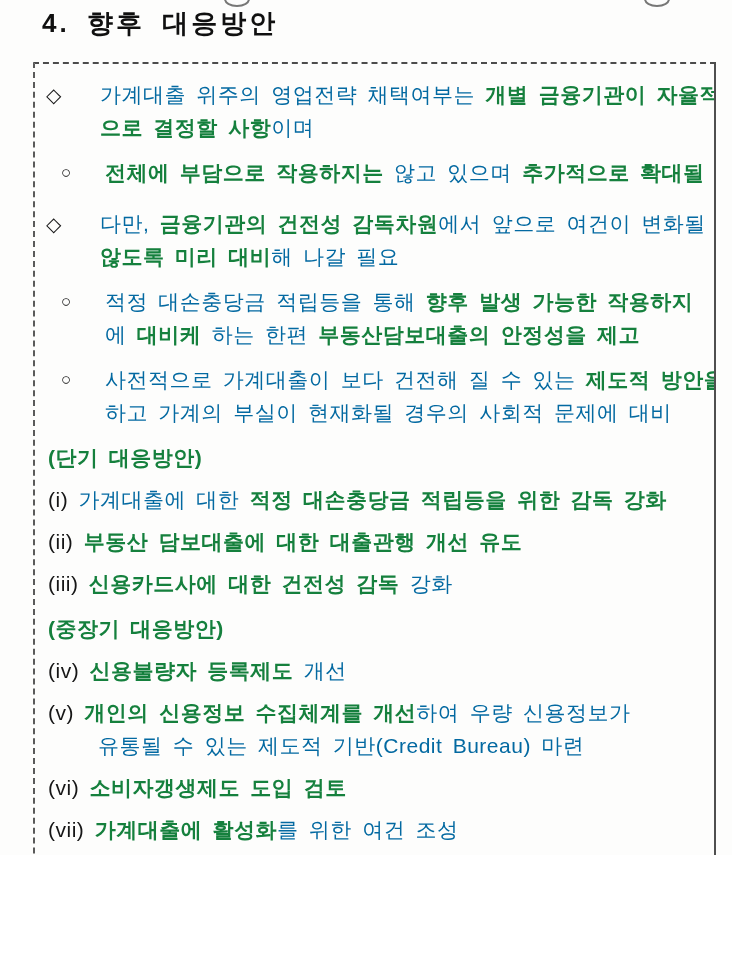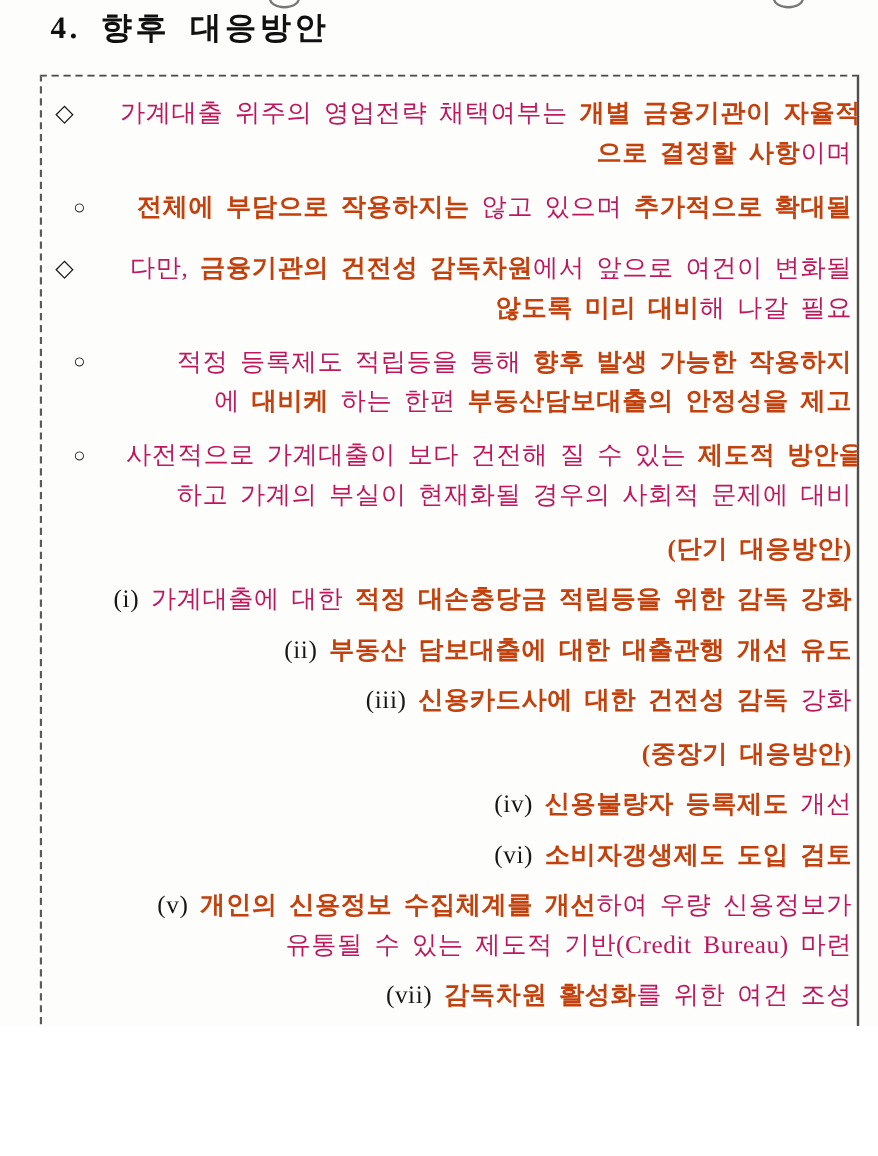--- a/index.html
+++ b/index.html
@@ -2,24 +2,23 @@
 <html><head>
 <meta charset="utf-8">
 <style>
   * { box-sizing: border-box; }
   html, body { margin: 0; padding: 0; background: #ffffff; }
   .page {
     position: relative;
     width: 732px;
     height: 855px;
     background: #fdfdfc;
-    font-family: Liberation Serif, serif;
+    font-family: Liberation Sans, sans-serif;
     color: #1f1f1f;
     overflow: hidden;
-    text-align: right;
   }
   
   .artifact {
     position: absolute;
     top: -9px;
     width: 26px;
     height: 16px;
     border: 2px solid #4a4a4a;
     border-radius: 50%;
     opacity: .75;
@@ -65,22 +64,22 @@
   .diamond { padding-left: 55px; margin-top: 18px; }
   .diamond > .marker { position: absolute; left: 1px; top: 1px; font-size: 20px; }
   .circle { padding-left: 60px; margin-top: 12px; }
   .circle > .marker { position: absolute; left: 16px; top: 0; font-size: 17px; }
   .header { padding-left: 3px; margin-top: 12px; }
   .roman  { padding-left: 3px; margin-top: 9px; }
   .roman .line.cont { padding-left: 50px; }
   .para:first-child { margin-top: 0; }
 
   .line { white-space: nowrap; }
-  .b { font-weight: bold; color: #c2410c; margin-top: 40px; }
-  .r { color: #be185d; }
+  .b { font-weight: bold; color: #15803d; margin-top: 40px; }
+  .r { color: #0369a1; }
 </style>
 </head>
 <body>
 
 <div class="page">
   <span class="artifact artifact-1"></span>
   <span class="artifact artifact-2"></span>
   <h1 class="title">4. 향후 대응방안</h1>
   <div class="box" id="content-box">
       <div class="para diamond">
@@ -92,21 +91,21 @@
         <span class="marker">○</span>
         <div class="line cont"><span class="b">전체에 부담으로 작용하지는</span><span class="r"> 않고 있으며 </span><span class="b">추가적으로 확대될</span></div>
       </div>
       <div class="para diamond">
         <span class="marker">◇</span>
         <div class="line"><span class="r">다만, </span><span class="b">금융기관의 건전성 감독차원</span><span class="r">에서 앞으로 여건이 변화될</span></div>
         <div class="line cont"><span class="b">않도록 미리 대비</span><span class="r">해 나갈 필요</span></div>
       </div>
       <div class="para circle">
         <span class="marker">○</span>
-        <div class="line"><span class="r">적정 등록제도 적립등을 통해 </span><span class="b">향후 발생 가능한 작용하지</span></div>
+        <div class="line"><span class="r">적정 대손충당금 적립등을 통해 </span><span class="b">향후 발생 가능한 작용하지</span></div>
         <div class="line cont"><span class="r">에 </span><span class="b">대비케</span><span class="r"> 하는 한편 </span><span class="b">부동산담보대출의 안정성을 제고</span></div>
       </div>
       <div class="para circle">
         <span class="marker">○</span>
         <div class="line"><span class="r">사전적으로 가계대출이 보다 건전해 질 수 있는 </span><span class="b">제도적 방안을 강구</span></div>
         <div class="line cont"><span class="r">하고 가계의 부실이 현재화될 경우의 사회적 문제에 대비</span></div>
       </div>
       <div class="para header">
         <div class="line"><span class="b">(단기 대응방안)</span></div>
       </div>
@@ -119,23 +118,23 @@
       <div class="para roman">
         <div class="line"><span class="marker">(iii) </span><span class="b">신용카드사에 대한 건전성 감독</span><span class="r"> 강화</span></div>
       </div>
       <div class="para header">
         <div class="line"><span class="b">(중장기 대응방안)</span></div>
       </div>
       <div class="para roman">
         <div class="line"><span class="marker">(iv) </span><span class="b">신용불량자 등록제도</span><span class="r"> 개선</span></div>
       </div>
       <div class="para roman">
-        <div class="line"><span class="marker">(vi) </span><span class="b">소비자갱생제도 도입 검토</span></div>
-      </div>
-      <div class="para roman">
         <div class="line"><span class="marker">(v) </span><span class="b">개인의 신용정보 수집체계를 개선</span><span class="r">하여 우량 신용정보가</span></div>
         <div class="line cont"><span class="r">유통될 수 있는 제도적 기반(Credit Bureau) 마련</span></div>
       </div>
       <div class="para roman">
-        <div class="line"><span class="marker">(vii) </span><span class="b">감독차원 활성화</span><span class="r">를 위한 여건 조성</span></div>
+        <div class="line"><span class="marker">(vi) </span><span class="b">소비자갱생제도 도입 검토</span></div>
+      </div>
+      <div class="para roman">
+        <div class="line"><span class="marker">(vii) </span><span class="b">가계대출에 활성화</span><span class="r">를 위한 여건 조성</span></div>
       </div>
     </div>
 </div>
 
 </body></html>

